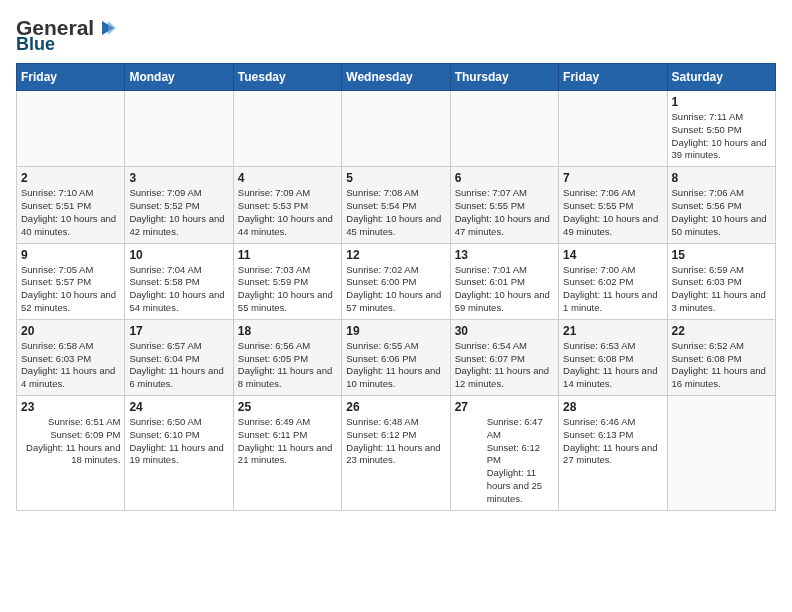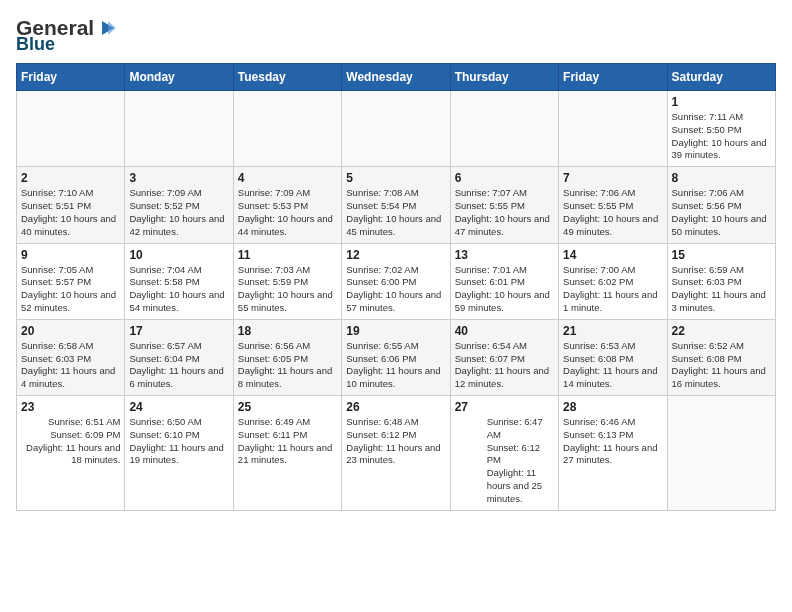--- a/index.html
+++ b/index.html
@@ -238,21 +238,21 @@
 Sunset: 6:05 PM
 Daylight: 11 hours and 8 minutes.</div>
         </td>
         <td>
           <span class="day-num">19</span>
           <div class="day-info" style="white-space: pre-line;">Sunrise: 6:55 AM
 Sunset: 6:06 PM
 Daylight: 11 hours and 10 minutes.</div>
         </td>
         <td>
-          <span class="day-num">40</span>
+          <span class="day-num">30</span>
           <div class="day-info" style="white-space: pre-line;">Sunrise: 6:54 AM
 Sunset: 6:07 PM
 Daylight: 11 hours and 12 minutes.</div>
         </td>
         <td>
           <span class="day-num">21</span>
           <div class="day-info" style="white-space: pre-line;">Sunrise: 6:53 AM
 Sunset: 6:08 PM
 Daylight: 11 hours and 14 minutes.</div>
         </td>

